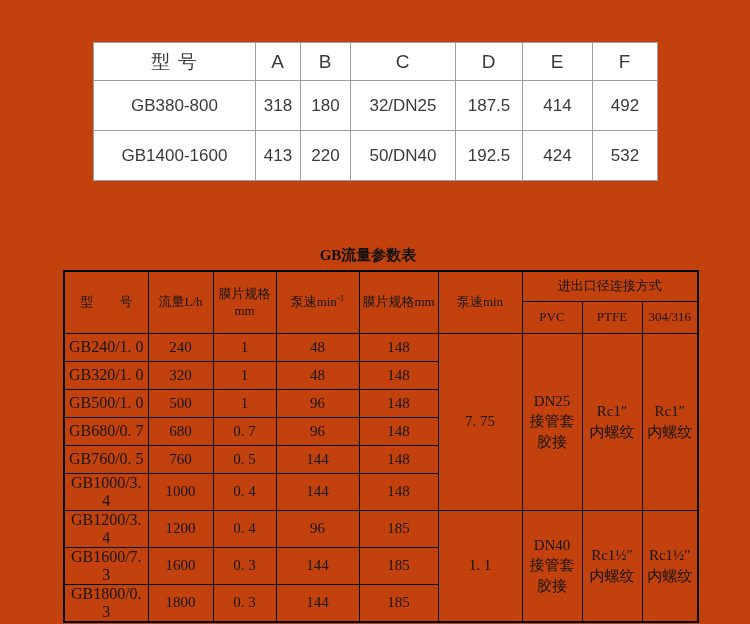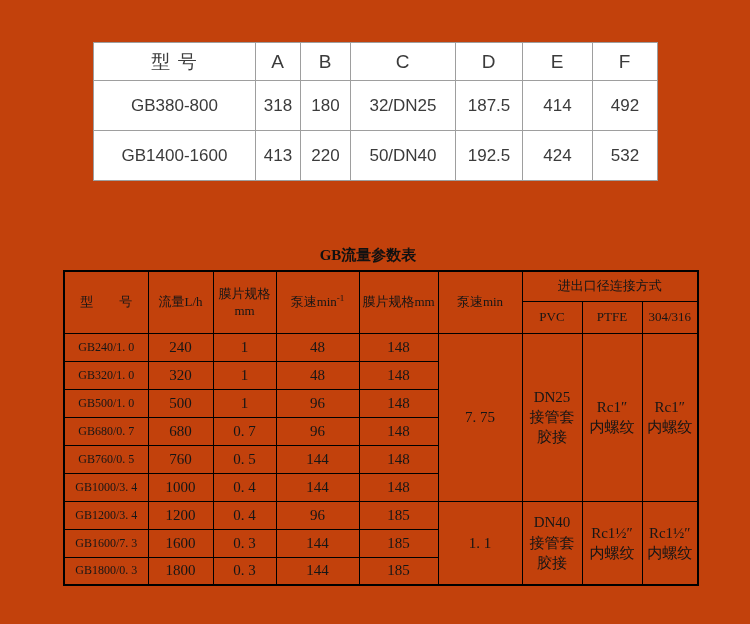--- a/index.html
+++ b/index.html
@@ -66,21 +66,21 @@
     vertical-align: middle;
     font-weight: normal;
     padding: 0 2px;
     overflow: hidden;
   }
   .flow-table tr.hrow1 { height: 30px; }
   .flow-table tr.hrow2 { height: 32px; }
   .flow-table tbody tr { height: 28px; }
   .flow-table th { font-size: 13px; }
   .flow-table td { font-size: 15px; }
-  .flow-table td.model-cell { font-size: 12px; }
+  .flow-table td.model-cell { font-size: 16px; }
   .flow-table td.group-cell { white-space: pre-line; line-height: 1.35; }
   .flow-table th sup { font-size: 9px; }
 </style>
 </head>
 <body>
 
 <div class="page">
 
   <table class="dim-table">
     <colgroup>

